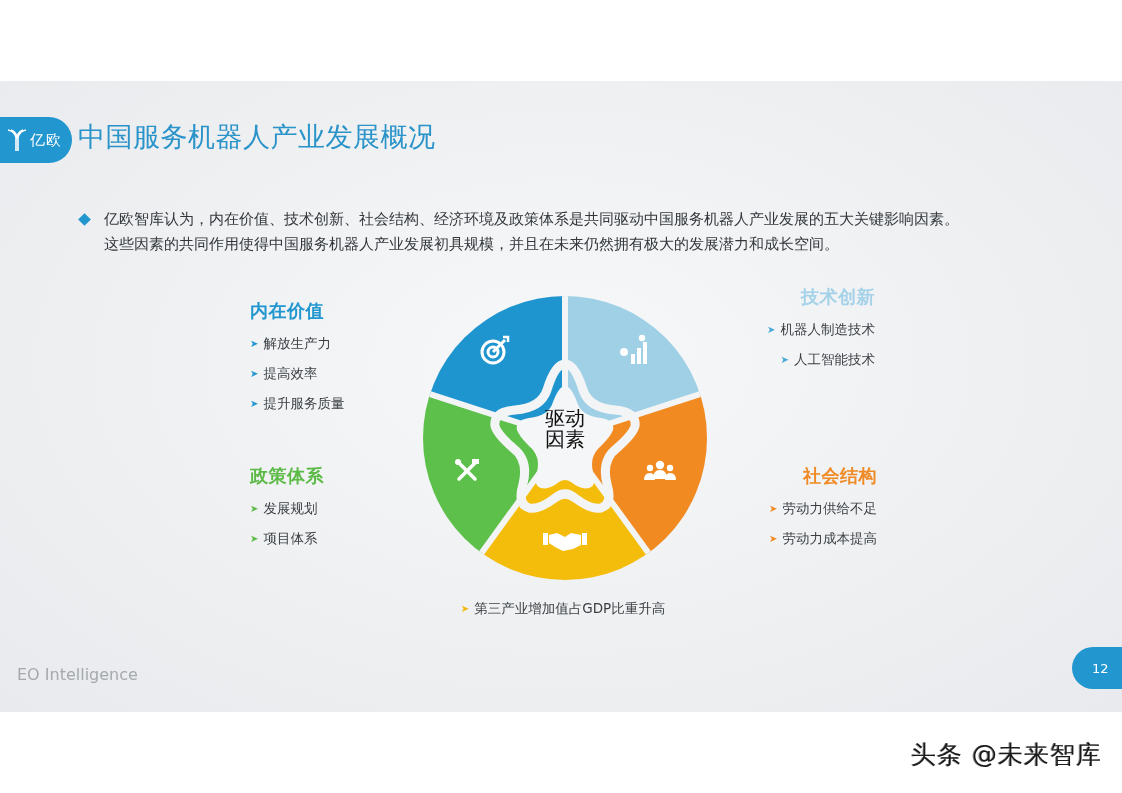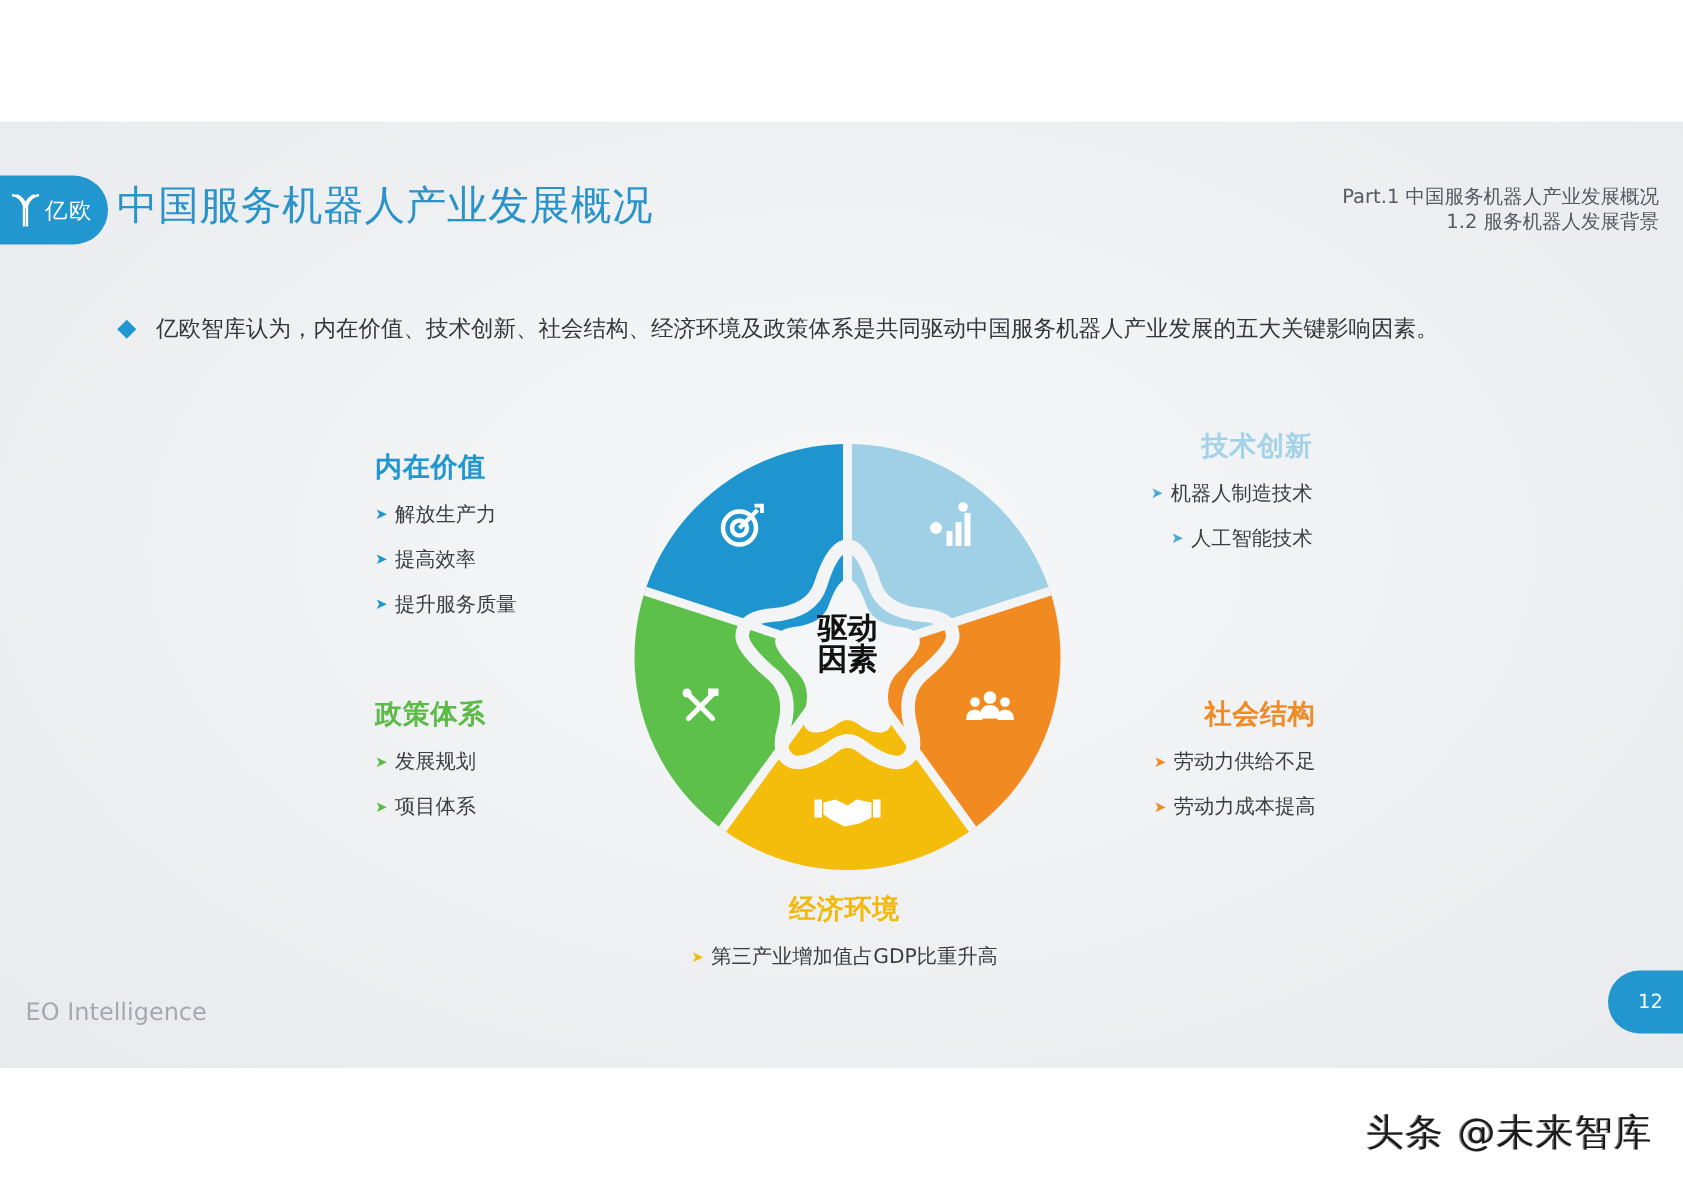--- a/index.html
+++ b/index.html
@@ -43,21 +43,21 @@
   .factor li { font-size: 13.5px; color: #3a3e42; line-height: 28px; white-space: nowrap; }
   .factor li .arrow { display: inline-block; font-size: 10px; margin-right: 5px; transform: translateY(-1px); }
   .right-align { text-align: right; }
   .center-align { text-align: center; }
 
   
   .wheel { position: absolute; left: 420px; top: 212px; width: 290px; height: 290px; }
   .wheel svg { width: 290px; height: 290px; }
   .hub-label {
     position: absolute; left: 113px; top: 115px; width: 64px; text-align: center;
-    font-size: 20px; line-height: 21px; font-weight: bold; color: #111;
+    font-size: 20px; line-height: 21px; font-weight: normal; color: #111;
   }
 
   
   .footer-brand { position: absolute; left: 17px; top: 584px; font-size: 16px; color: #a5a9ae; }
   .page-num {
     position: absolute; right: -20px; top: 566px; width: 70px; height: 42px;
     background: #2196cf; border-radius: 21px 0 0 21px; color: #fff; font-size: 13px;
     display: flex; align-items: center; padding-left: 20px;
   }
   .watermark {
@@ -71,28 +71,25 @@
 <div class="slide">
 
   <div class="logo-pill">
     <svg viewBox="0 0 22 26">
       <path d="M2 3 Q8 4 10 10 L10 24 M5 3 Q10 5 11 10 M20 3 Q14 4 12 10 L12 24 M17 3 Q12 5 11 10" stroke="#fff" stroke-width="1.6" fill="none"></path>
       <path d="M8 6 Q10.5 8 11 12 M14 6 Q11.5 8 11 12" stroke="#fff" stroke-width="1.2" fill="none"></path>
     </svg>
     <span class="logo-text">亿欧</span>
   </div>
   <div class="page-title">中国服务机器人产业发展概况</div>
-  <div class="part-info">
-    <div>Part.1 中国服务机器人产业发展概况</div>
-    <div>1.2 服务机器人发展背景</div>
-  </div>
 
   <div class="intro">
     <span class="diamond"></span>
     <p>亿欧智库认为，内在价值、技术创新、社会结构、经济环境及政策体系是共同驱动中国服务机器人产业发展的五大关键影响因素。</p>
+    <p>这些因素的共同作用使得中国服务机器人产业发展初具规模，并且在未来仍然拥有极大的发展潜力和成长空间。</p>
   </div>
 
   <div class="factor" style="left:250px; top:204px;margin-top:14px;">
     <h3 style="color:#2196cf;">内在价值</h3>
     <ul>
       <li><span class="arrow" style="color:#2196cf;">➤</span><span>解放生产力</span></li>
       <li><span class="arrow" style="color:#2196cf;">➤</span><span>提高效率</span></li>
       <li><span class="arrow" style="color:#2196cf;">➤</span><span>提升服务质量</span></li>
     </ul>
   </div>
@@ -115,21 +112,20 @@
 
   <div class="factor" style="left:250px; top:383px;">
     <h3 style="color:#5cba46;">政策体系</h3>
     <ul>
       <li><span class="arrow" style="color:#5cba46;">➤</span><span>发展规划</span></li>
       <li><span class="arrow" style="color:#5cba46;">➤</span><span>项目体系</span></li>
     </ul>
   </div>
 
   <div class="factor center-align" style="left:448px; top:513px; width:230px;">
-    <h3 style="color:#f2b90c;">经济环境</h3>
     <ul>
       <li><span class="arrow" style="color:#f2b90c;">➤</span><span>第三产业增加值占GDP比重升高</span></li>
     </ul>
   </div>
 
   <div class="wheel">
     <svg viewBox="-145 -145 290 290">
       <defs>
         <clipPath id="disc">
             <circle r="142"></circle>

